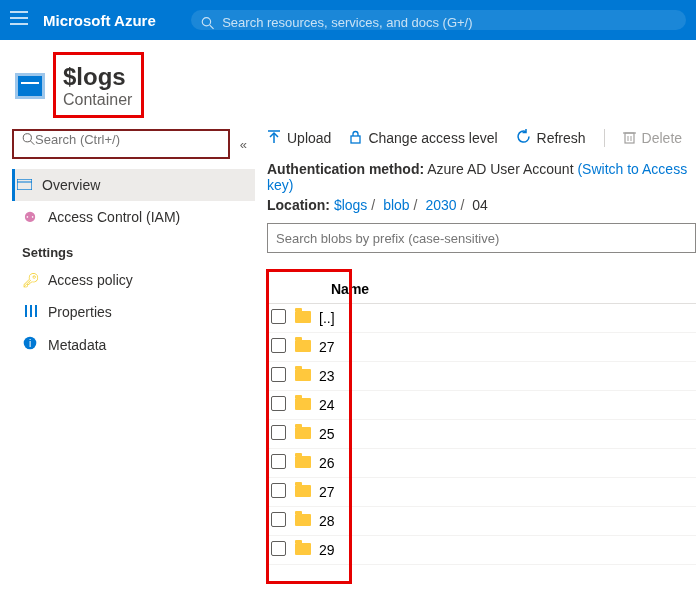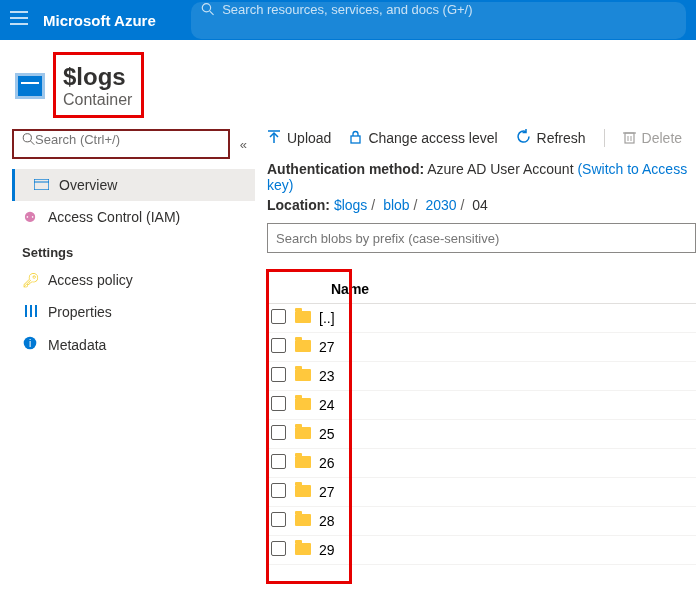--- a/index.html
+++ b/index.html
@@ -1,41 +1,41 @@
 <!DOCTYPE html>
 <html><head>
   <meta charset="utf-8">
   <style>
     * { box-sizing: border-box; margin: 0; padding: 0; font-family: "Segoe UI", Arial, sans-serif; }
     body { background: #fff; width: 696px; height: 595px; overflow: hidden; }
     
     .topbar { background: #0078d4; height: 40px; display: flex; align-items: center; padding: 0 10px; gap: 15px; }
     .hamburger { color: #fff; cursor: pointer; }
     .brand { color: #fff; font-weight: 600; font-size: 15px; }
-    .global-search { flex: 1; background: #1b87d8; height: 37px; display: flex; align-items: flex-start; padding: 0 10px; border-radius: 10px; margin-left: 20px; }
+    .global-search { flex: 1; background: #1b87d8; height: 20px; display: flex; align-items: flex-end; padding: 0 10px; border-radius: 10px; margin-left: 20px; }
     .global-search input { background: transparent; border: none; outline: none; color: #fff; font-size: 13px; width: 100%; }
     .global-search input::placeholder { color: #c9e2f5; }
     .global-search svg { margin-right: 8px; }
 
     .header-area { padding: 20px 15px 5px; display: flex; align-items: center; gap: 12px; }
     .header-icon { width: 30px; height: 26px; background: #0078d4; border: 3px solid #9dc6eb; position: relative; }
     .header-icon::after { content: ''; position: absolute; top: 6px; left: 3px; right: 3px; height: 2px; background: #fff; }
     .title-block { position: relative; padding: 3px 6px; }
     .red-box { position: absolute; border: 3px solid #e60000; top: -8px; left: -4px; right: -6px; bottom: -6px; }
     .page-title { font-size: 24px; font-weight: 600; color: #323130; }
     .subtitle { font-size: 16px; color: #605e5c; }
 
     .content { display: flex; }
     .sidebar { width: 255px; padding: 12px 0 0 12px; }
     .sb-search-row { display: flex; align-items: center; gap: 10px; margin-bottom: 10px; }
     .sb-search { border: 2px solid #7f1d1d; height: 30px; flex: 1; display: flex; align-items: flex-start; padding: 1px 8px; }
     .sb-search input { border: none; outline: none; font-size: 13px; width: 100%; }
     .collapse-icon { color: #605e5c; font-size: 13px; cursor: pointer; padding-right:8px;}
     .nav-item { display: flex; align-items: center; gap: 10px; padding: 8px 10px; font-size: 14px; color: #323130; cursor: pointer; }
-    .nav-item.active { background: #edebe9; border-left: 3px solid #0078d4; padding-left: 18px; }
+    .nav-item.active { background: #edebe9; border-left: 3px solid #0078d4; padding-left: 1px; }
     .nav-icon { width: 16px; text-align: center; }
     .section-hdr { padding: 12px 10px 4px; font-size: 13px; font-weight: 600; color: #323130; }
 
     .main { flex: 1; padding: 12px 0 0 12px; }
     .toolbar { display: flex; gap: 18px; padding-bottom: 12px; }
     .tb-btn { display: flex; align-items: center; gap: 6px; font-size: 14px; color: #323130; cursor: pointer; }
     .tb-btn.disabled { color: #a19f9d; }
     .tb-sep { width:1px; background:#d2d0ce; }
     .meta-line { font-size: 14px; color: #323130; padding: 2px 0; }
     .meta-line b { font-weight: 600; }

